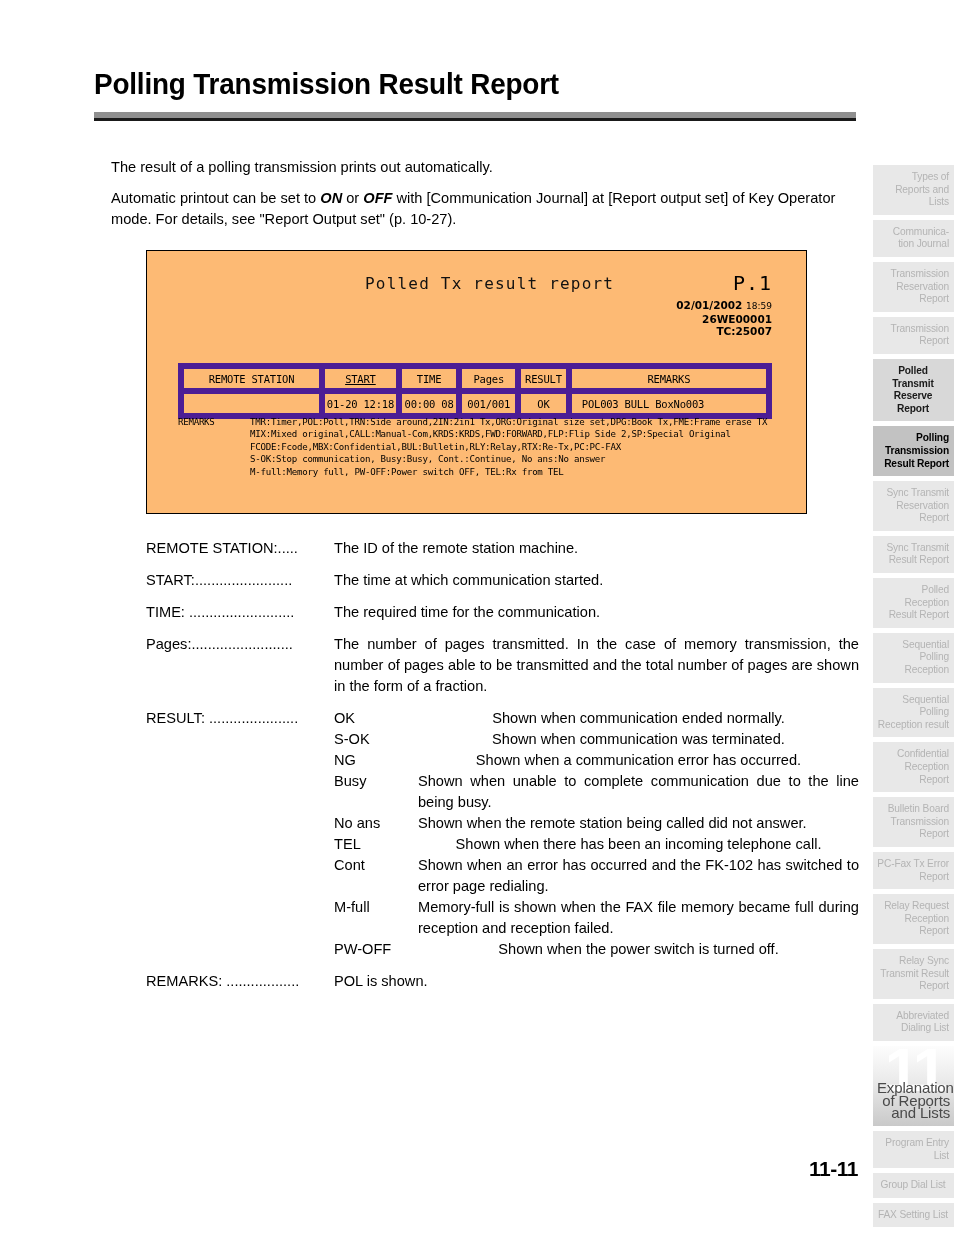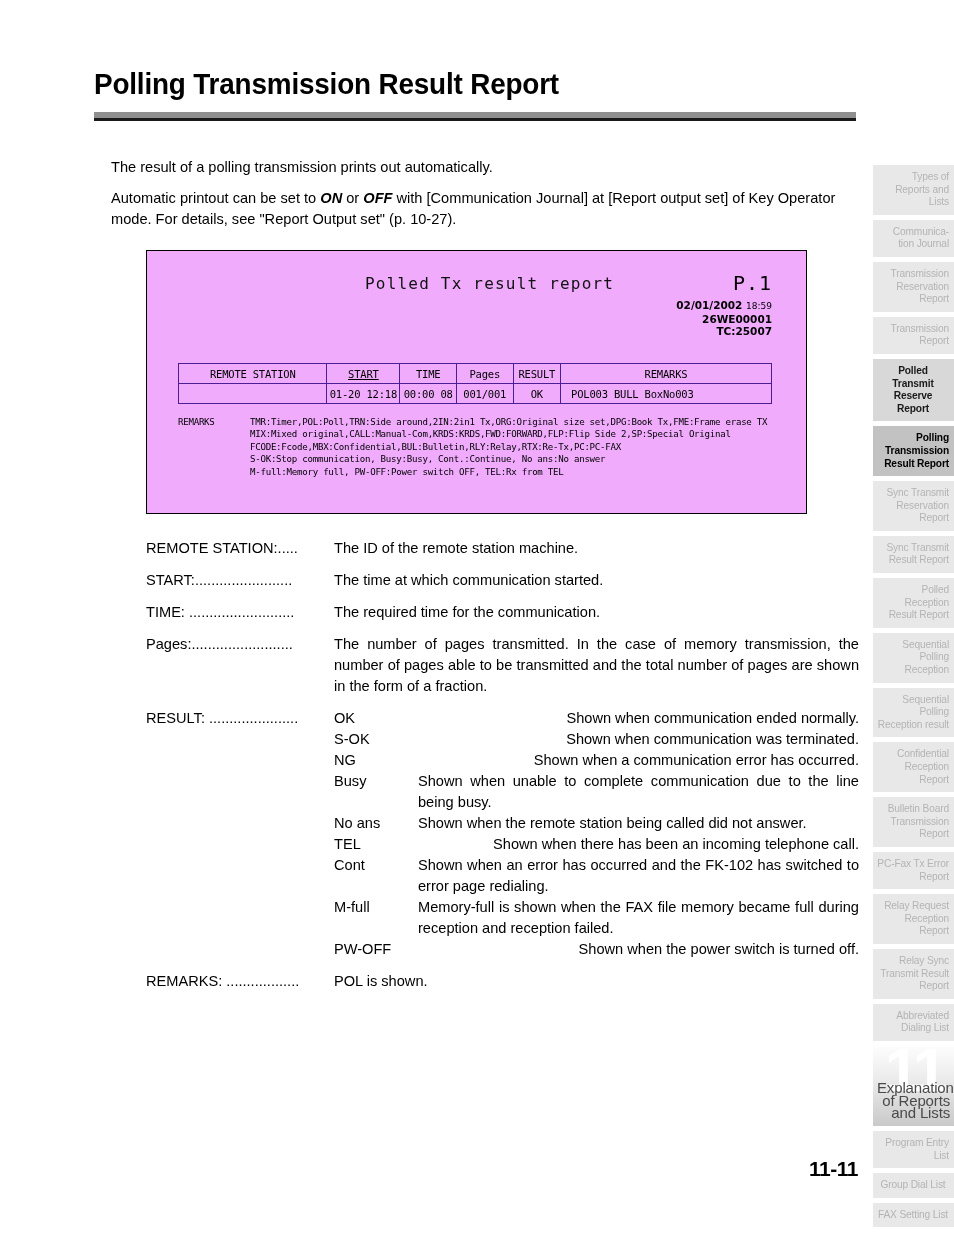--- a/index.html
+++ b/index.html
@@ -59,21 +59,21 @@
   }
 
   
   .fax-figure {
     position: absolute;
     left: 146px;
     top: 250px;
     width: 661px;
     height: 264px;
     border: 1.5px solid #000;
-    background: #f0abfc;
+    background: #fdba74;
     box-sizing: border-box;
     font-family: "DejaVu Sans Mono", "Liberation Mono", monospace;
   }
   .fax-head {
     position: relative;
     height: 85px;
   }
   .fax-doc-title {
     position: absolute;
     left: 218px;
@@ -109,21 +109,21 @@
     position: absolute;
     left: 31px;
     top: 112px;
     width: 594px;
     border-collapse: collapse;
     font-size: 10.5px;
     font-family: "DejaVu Sans Mono", "Liberation Mono", monospace;
   }
   .fax-table th,
   .fax-table td {
-    border: 1px solid #4c1d95;
+    border: 6px solid #4c1d95;
     text-align: center;
     padding: 0;
     height: 19px;
     font-weight: normal;
     letter-spacing: -0.2px;
     white-space: nowrap;
   }
   .fax-table td.remark-cell {
     text-align: left;
     padding-left: 10px;
@@ -194,21 +194,21 @@
     white-space: nowrap;
   }
   .rescode {
     width: 84px;
     flex: 0 0 84px;
   }
   .resdesc {
     flex: 1;
     text-align: justify;
   }
-  .resdesc.nojust { text-align: right; }
+  .resdesc.nojust { text-align: center; }
 
   
   .tab-rail {
     position: absolute;
     left: 873px;
     top: 165px;
     width: 83px;
   }
   .tab {
     width: 83px;

